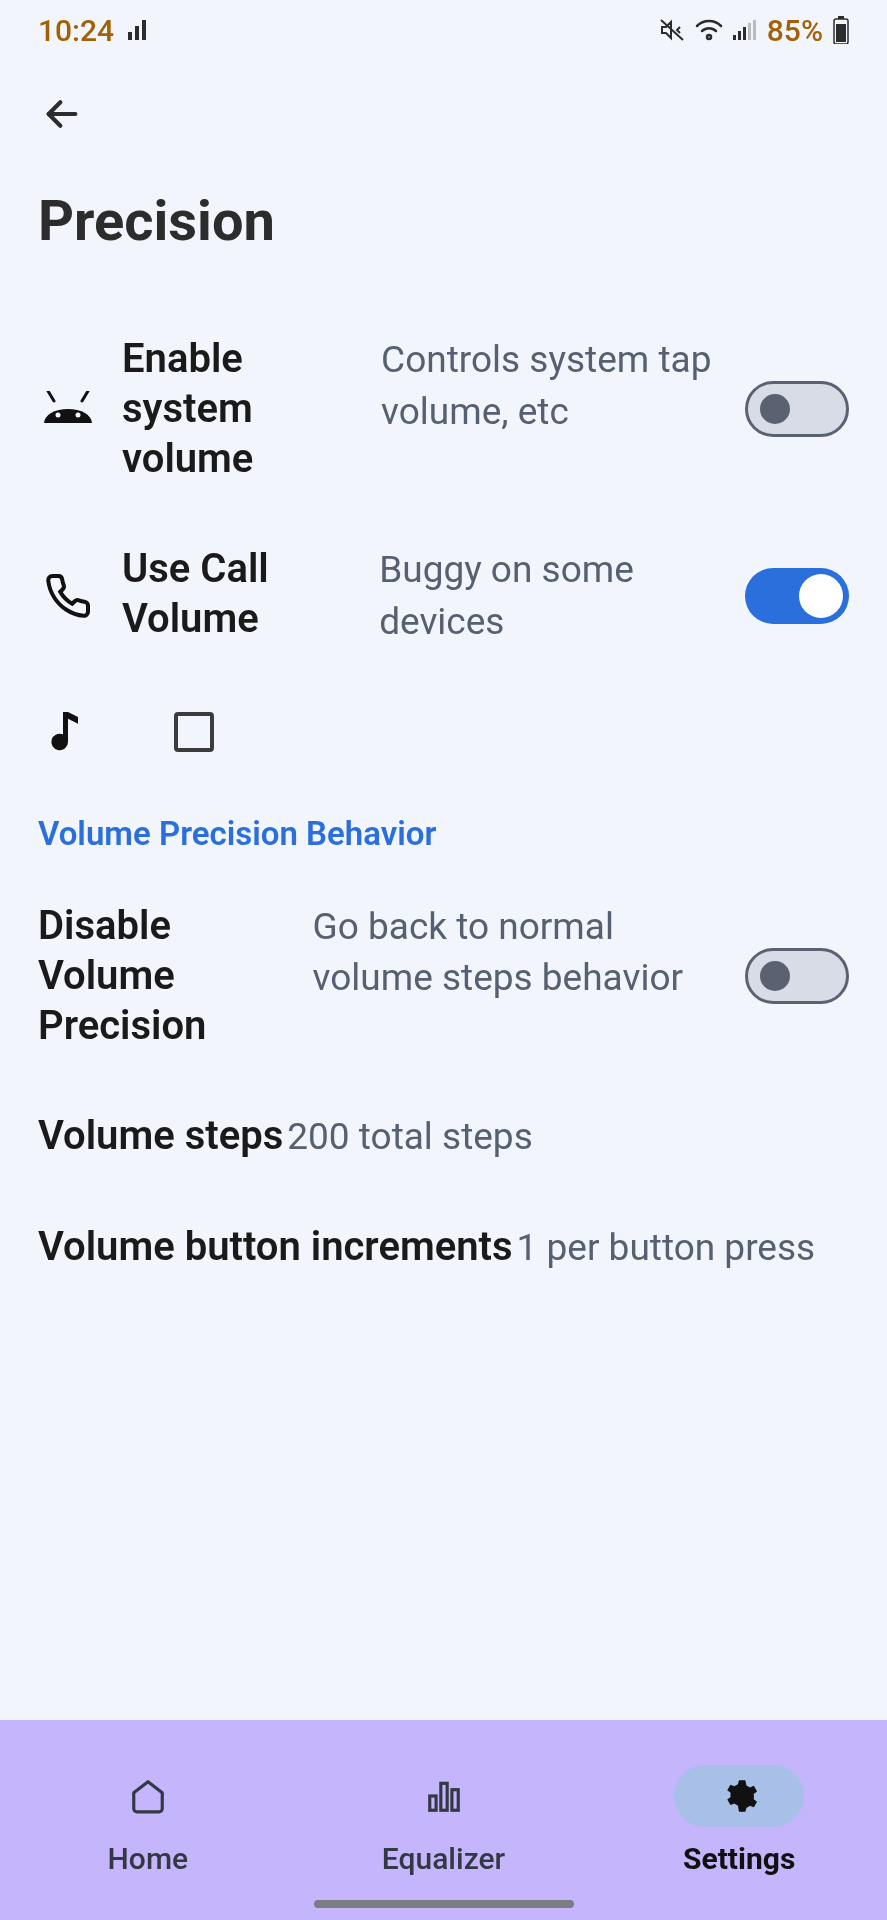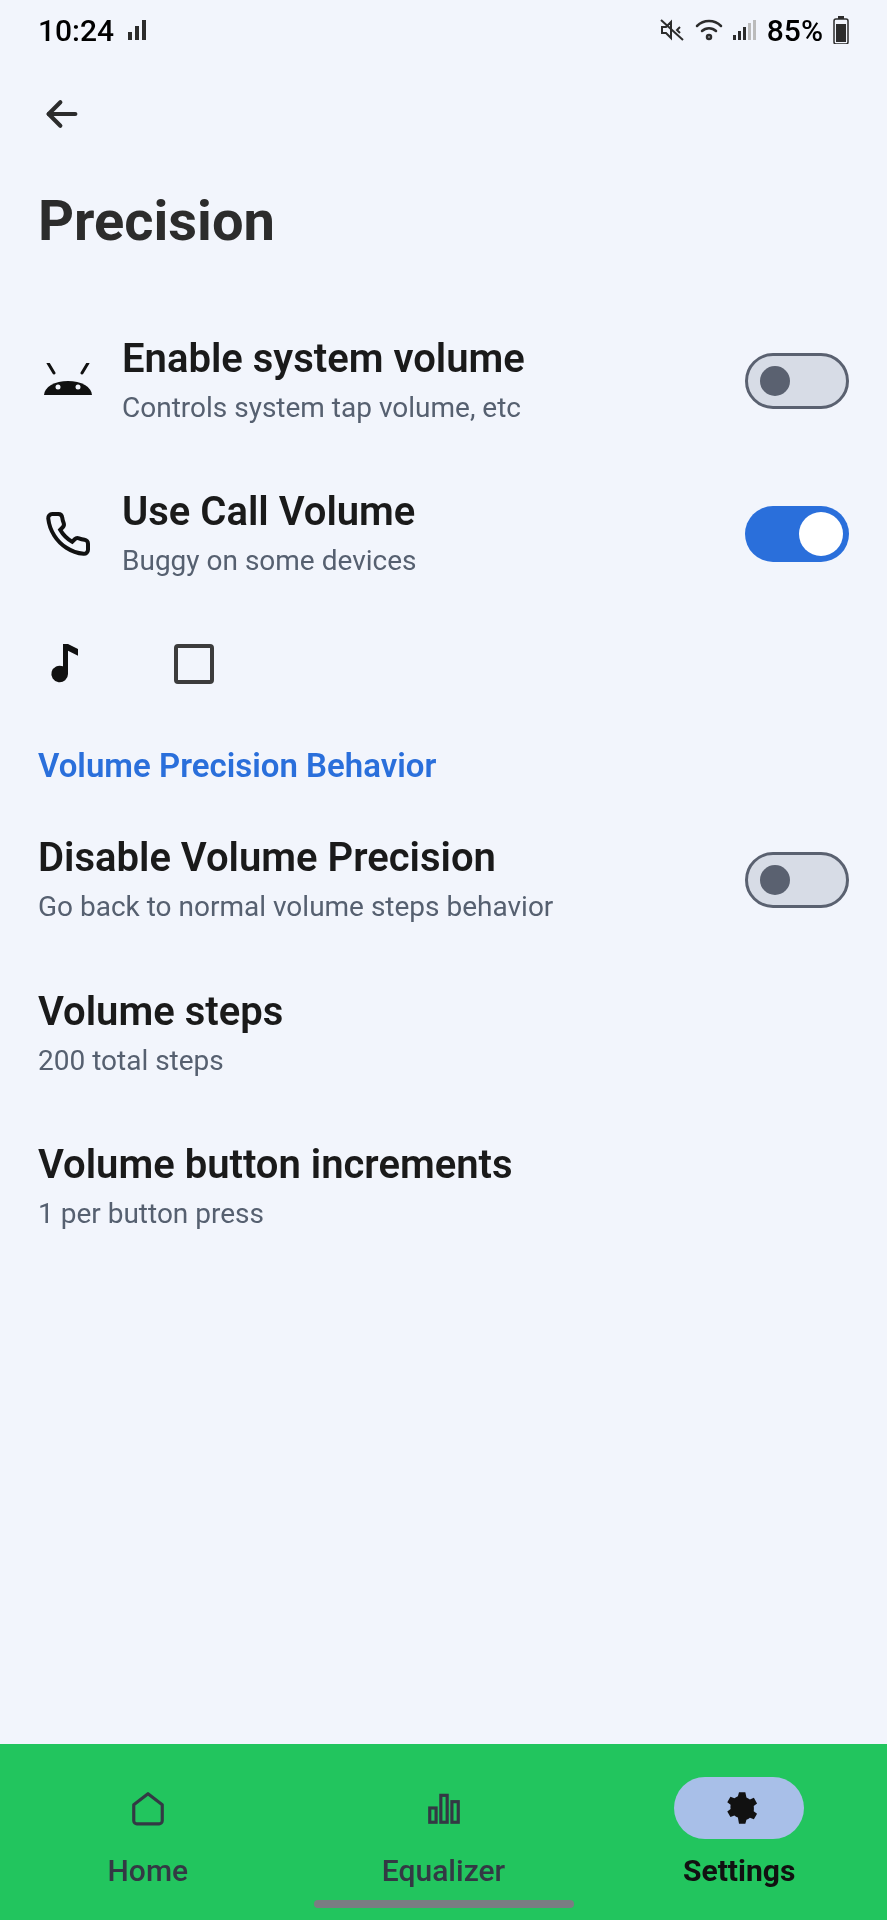--- a/index.html
+++ b/index.html
@@ -14,21 +14,21 @@
       color: #1a1a1a;
     }
     .status-bar {
       height: 60px;
       display: flex;
       justify-content: space-between;
       align-items: center;
       padding: 0 38px;
       font-size: 30px;
       font-weight: 500;
-      color: #000000;
+      color: #a16207;
     }
     .status-left { display: flex; align-items: center; gap: 14px; }
     .status-right { display: flex; align-items: center; gap: 10px; }
     .app-bar {
       padding: 30px 38px 20px;
     }
     .back-button {
       width: 48px;
       height: 48px;
       display: flex;
@@ -58,31 +58,31 @@
       width: 60px;
       min-width: 60px;
       display: flex;
       align-items: center;
       justify-content: center;
       color: #111;
     }
     .row-texts {
       flex: 1;
       display: flex;
-      flex-direction: column;
+      flex-direction: row;
       gap: 4px;
     }
     .row-title {
       font-size: 40px;
       font-weight: 600;
       color: #1a1a1a;
       line-height: 1.25;
     }
     .row-sub {
-      font-size: 28px;
+      font-size: 37px;
       font-weight: 400;
       color: #566070;
       line-height: 1.4;
     }
     .row-control {
       min-width: 110px;
       display: flex;
       align-items: center;
       justify-content: flex-end;
     }
@@ -124,22 +124,22 @@
       cursor: pointer;
       margin-right: 18px;
     }
     .section-header {
       font-size: 33px;
       font-weight: 600;
       color: #2a6fdb;
       padding: 28px 0 18px;
     }
     .bottom-nav {
-      height: 176px;
-      background: #22c55e;
+      height: 200px;
+      background: #c4b5fd;
       display: flex;
       margin-top: 20px;
     }
     .nav-item {
       flex: 1;
       display: flex;
       flex-direction: column;
       align-items: center;
       justify-content: center;
       gap: 14px;

